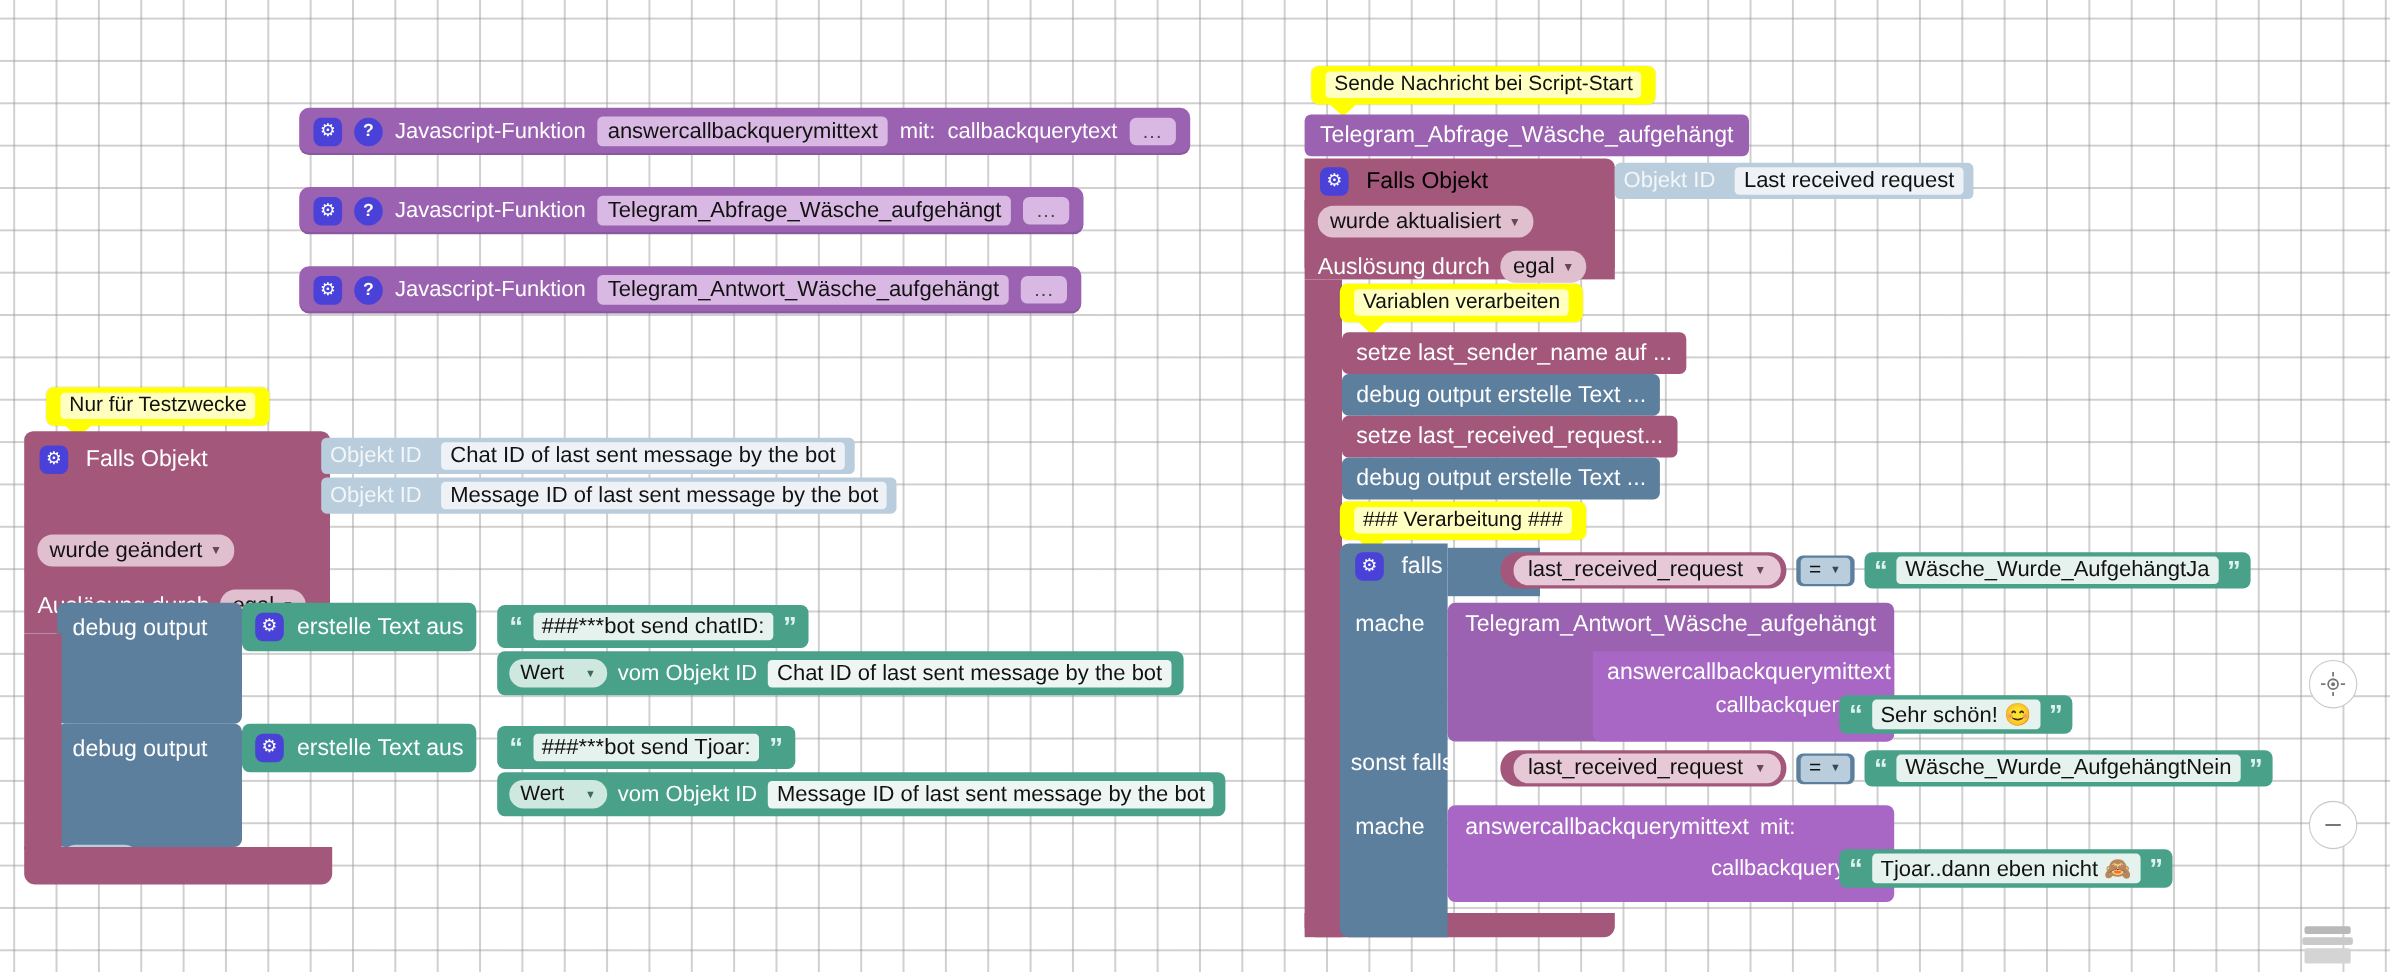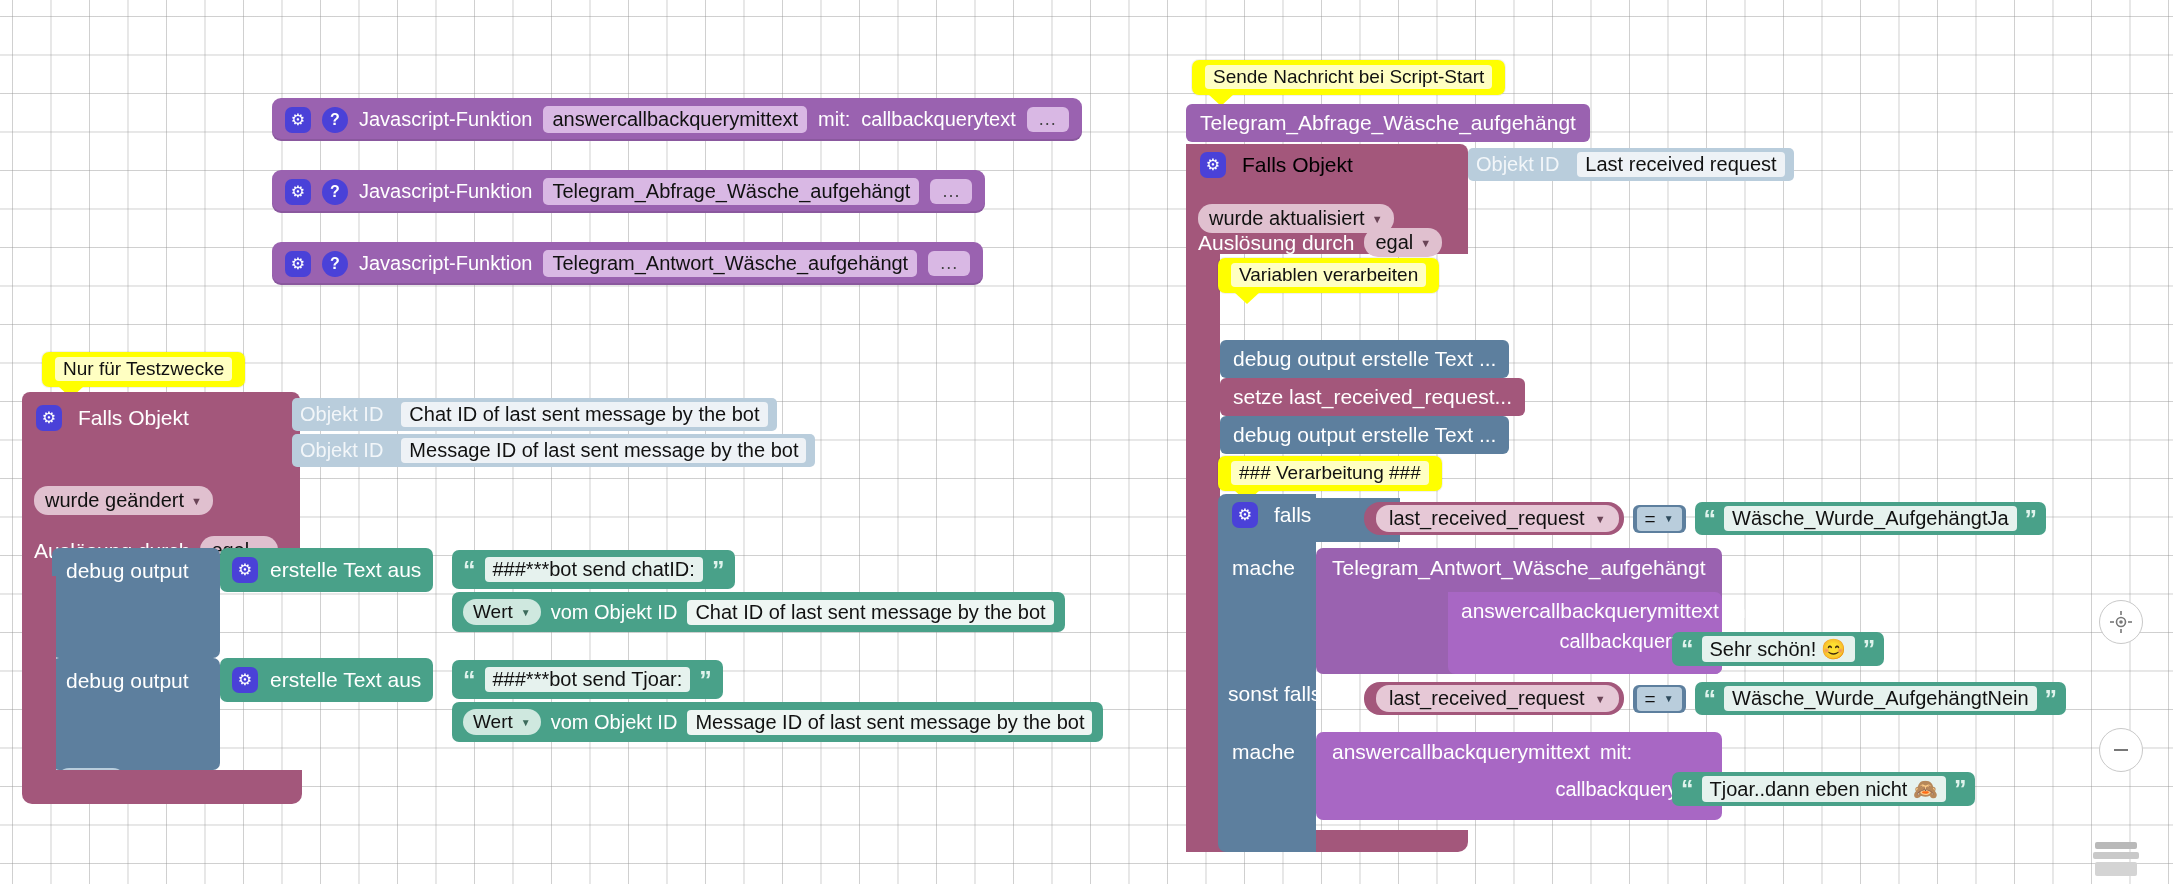--- a/index.html
+++ b/index.html
@@ -126,21 +126,21 @@
     border-radius: 4px; padding: 1px 8px; font-size: 20px;
   }
   .quote { color: #dff3ec; font-size: 25px; font-weight: bold; line-height: .8; }
   .strfield {
     background: #e6f2ee; color: #111;
     border-radius: 4px; padding: 1px 8px; font-size: 20px;
   }
   .greenDrop {
     background: #cfe8df; color: #111;
     border-radius: 14px; padding: 2px 10px; font-size: 19px;
-    display: inline-flex; align-items: center; gap: 8px;
+    display: inline-flex; align-items: center; gap: 19px;
   }
   .greenDrop .caret { font-size: 10px; color: #3c6a5c; }
   .vomobj { color: #fff; font-size: 20px; }
   .objid-light {
     background: #eef6f3; color: #111;
     border-radius: 4px; padding: 1px 8px; font-size: 20px;
   }
   .infoDrop {
     background: #b9cddc; color: #17303f;
     border-radius: 14px; padding: 2px 11px; font-size: 19px;
@@ -358,21 +358,21 @@
   </div>
 
   <div class="blk" style="left:1468px; top:148px;">
     <span class="objid-pill">
       <span class="lbl">Objekt ID</span>
       <span class="val">Last received request</span>
     </span>
   </div>
 
   <div class="blk" style="left:1186px; top:182px; width:282px; height:72px; background:#a3577b;">
-    <div style="position:absolute; left:12px; top:22px;">
+    <div style="position:absolute; left:12px; top:5px;">
       <span class="dropdown">
         <span>wurde aktualisiert</span>
         <span class="caret">▼</span>
       </span>
     </div>
     <div style="position:absolute; left:12px; top:46px; display:flex; align-items:center; gap:10px;">
       <span class="row-lbl">Auslösung durch</span>
       <span class="dropdown">
         <span>egal</span>
         <span class="caret">▼</span>
@@ -382,20 +382,25 @@
 
   <div class="blk" style="left:1186px; top:254px; width:34px; height:598px; background:#a3577b;"></div>
   <div class="blk" style="left:1186px; top:830px; width:282px; height:22px; background:#a3577b; border-radius:0 0 10px 10px;"></div>
 
   <div class="blk" style="left:1218px; top:258px;">
     <div class="hat">
       <span class="inner">Variablen verarbeiten</span>
     </div>
   </div>
 
+  <div class="blk" style="left:1220px; top:302px;">
+    <div class="setvar">
+      <span>setze last_sender_name auf ...</span>
+    </div>
+  </div>
   <div class="blk" style="left:1220px; top:340px;">
     <div class="dbgrow">
       <span>debug output erstelle Text ...</span>
     </div>
   </div>
   <div class="blk" style="left:1220px; top:378px;">
     <div class="setvar">
       <span>setze last_received_request...</span>
     </div>
   </div>

